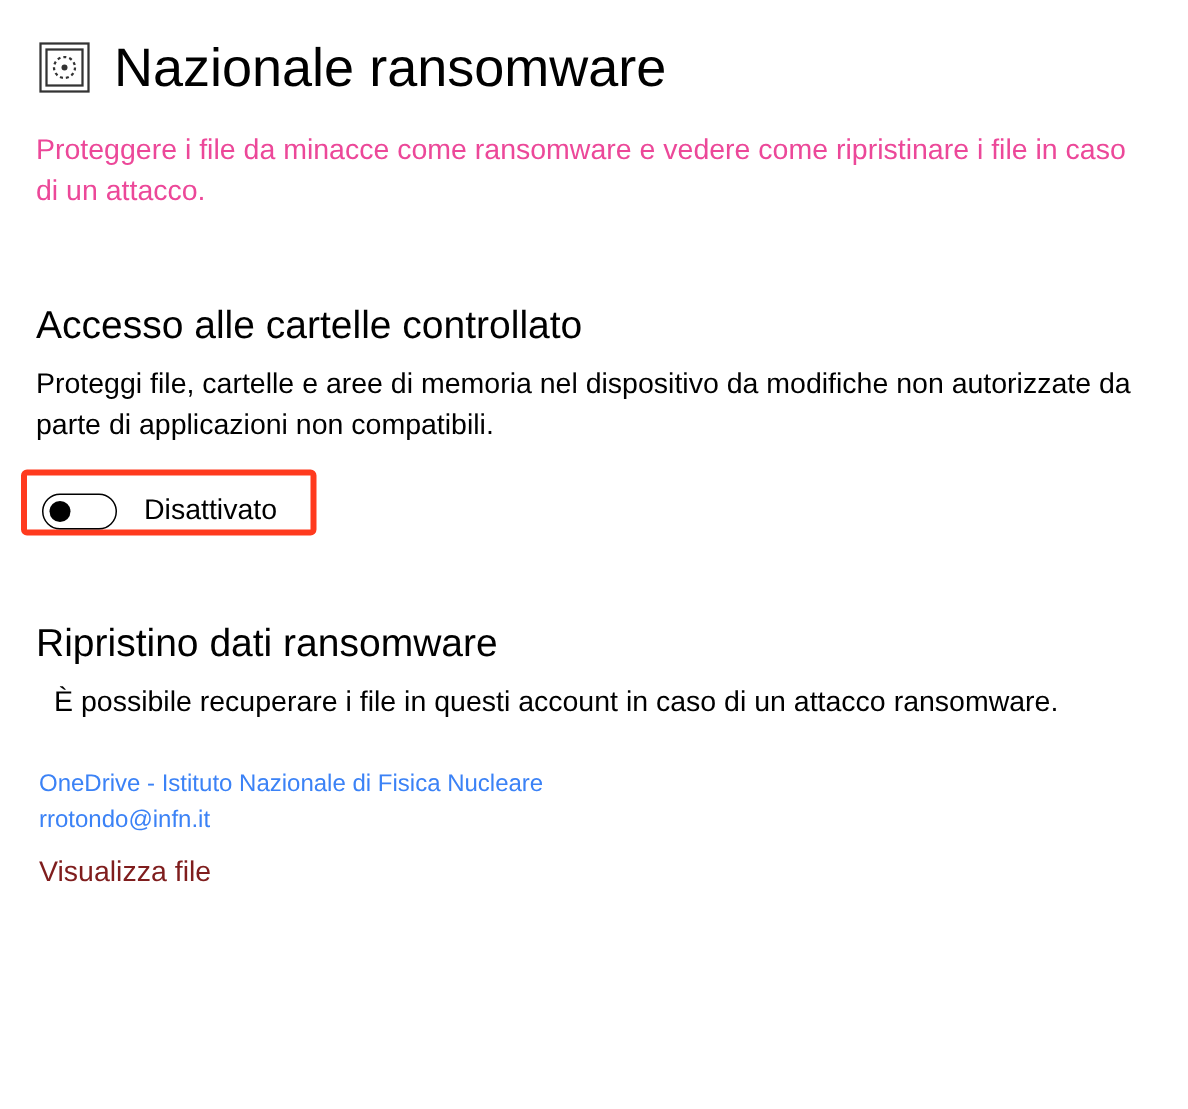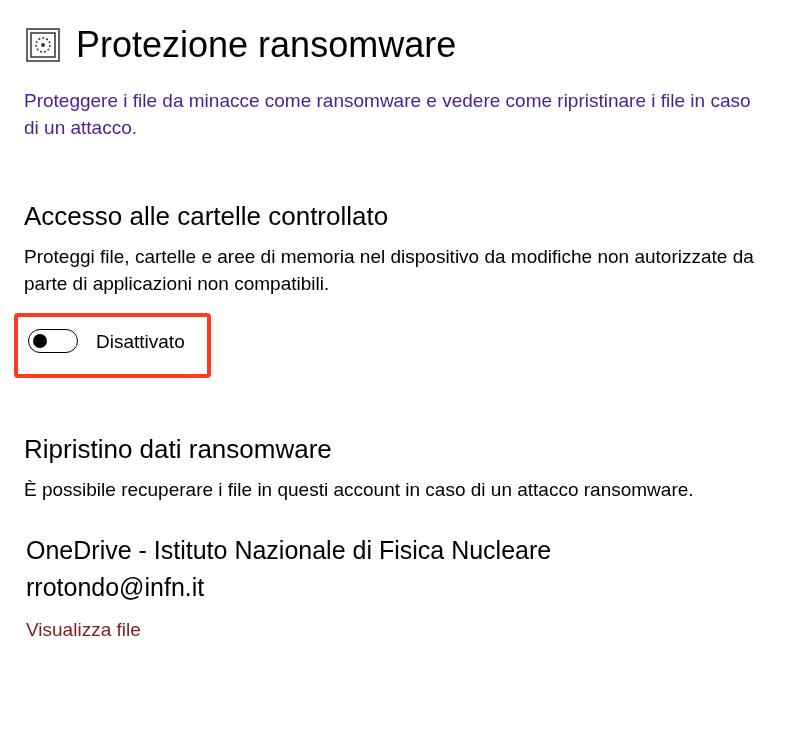--- a/index.html
+++ b/index.html
@@ -24,41 +24,41 @@
       justify-content: center;
     }
     .page-title {
       font-size: 36px;
       font-weight: 350;
       letter-spacing: 0px;
     }
     .page-desc {
       font-size: 19px;
       font-weight: 400;
-      color: #4c1d95;
+      color: #ec4899;
       line-height: 1.4;
       margin-bottom: 60px;
     }
     .section-title {
       font-size: 26px;
       font-weight: 400;
       margin-bottom: 12px;
     }
     .section-desc {
       font-size: 19px;
       color: #000000;
       line-height: 1.4;
       margin-bottom: 16px;
     }
     .toggle-highlight {
       display: inline-flex;
-      align-items: flex-end;
+      align-items: center;
       border: 4px solid #ff3a1e;
       border-radius: 4px;
-      padding: 12px 22px 21px 10px;
+      padding: 12px 22px 0 10px;
       margin-bottom: 40px;
       margin-left: -10px;
     }
     .toggle {
       width: 50px;
       height: 24px;
       border: 1.5px solid #000;
       border-radius: 24px;
       position: relative;
       background: #fff;
@@ -77,25 +77,26 @@
     }
     .toggle-label {
       font-size: 19px;
       color: #000;
     }
     .recovery-section {
       margin-top: 16px;
     }
     .recovery-section .section-desc {
       margin-bottom: 28px;
+      margin-left: 12px;
     }
     .account-line {
-      font-size: 25px;
+      font-size: 16px;
       line-height: 1.5;
-      color: #000000;
+      color: #3b82f6;
       margin-left: 2px;
     }
     .link {
       color: #7f1d1d;
       font-size: 19px;
       cursor: pointer;
       display: inline-block;
       margin-top: 12px;
       margin-left: 2px;
     }
@@ -105,21 +106,21 @@
 
 <div class="header">
   <div class="header-icon">
     <svg width="38" height="38" viewBox="0 0 38 38">
       <rect x="3" y="3" width="32" height="32" stroke="#333" stroke-width="1.5" fill="none"></rect>
       <rect x="7" y="7" width="24" height="24" stroke="#333" stroke-width="1.5" fill="none"></rect>
       <circle cx="19" cy="19" r="7" stroke="#333" stroke-width="1.5" fill="none" stroke-dasharray="2 2"></circle>
       <circle cx="19" cy="19" r="2" fill="#333"></circle>
     </svg>
   </div>
-  <h1 class="page-title">Protezione ransomware</h1>
+  <h1 class="page-title">Nazionale ransomware</h1>
 </div>
 
 <p class="page-desc">Proteggere i file da minacce come ransomware e vedere come ripristinare i file in caso di un attacco.</p>
 
 <section>
   <h2 class="section-title">Accesso alle cartelle controllato</h2>
   <p class="section-desc">Proteggi file, cartelle e aree di memoria nel dispositivo da modifiche non autorizzate da parte di applicazioni non compatibili.</p>
 
   <div class="toggle-highlight">
     <div class="toggle">

